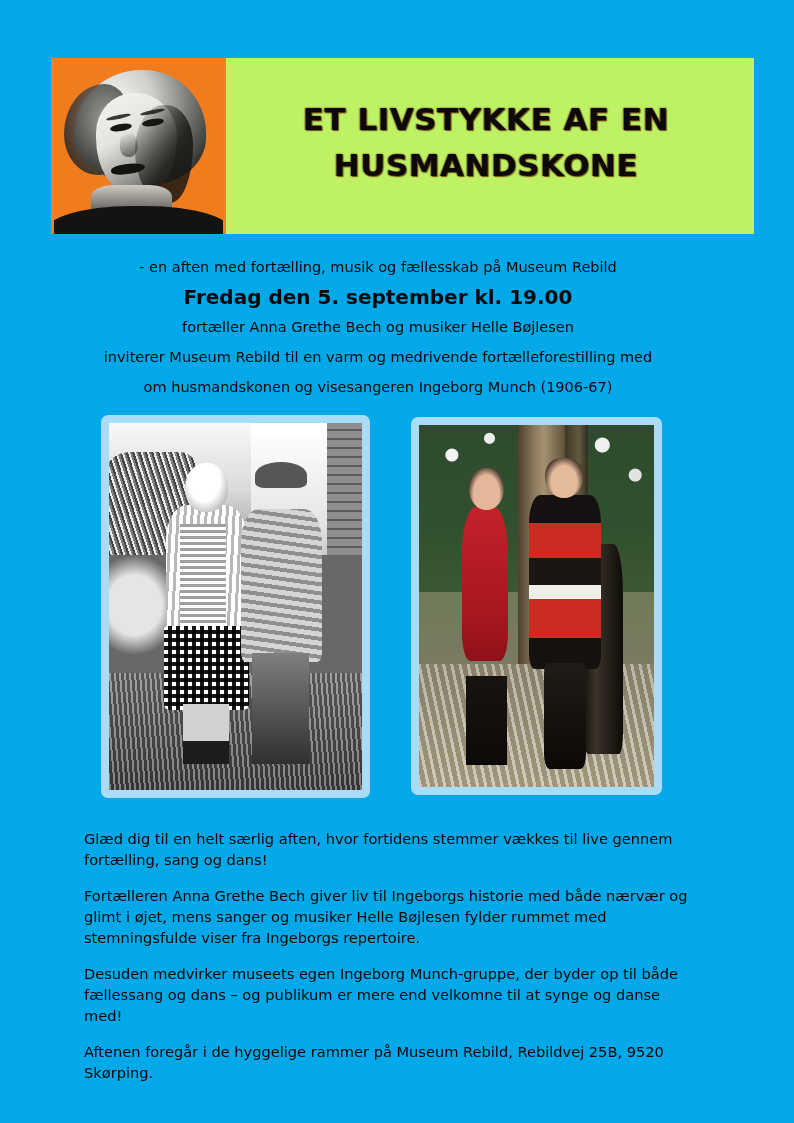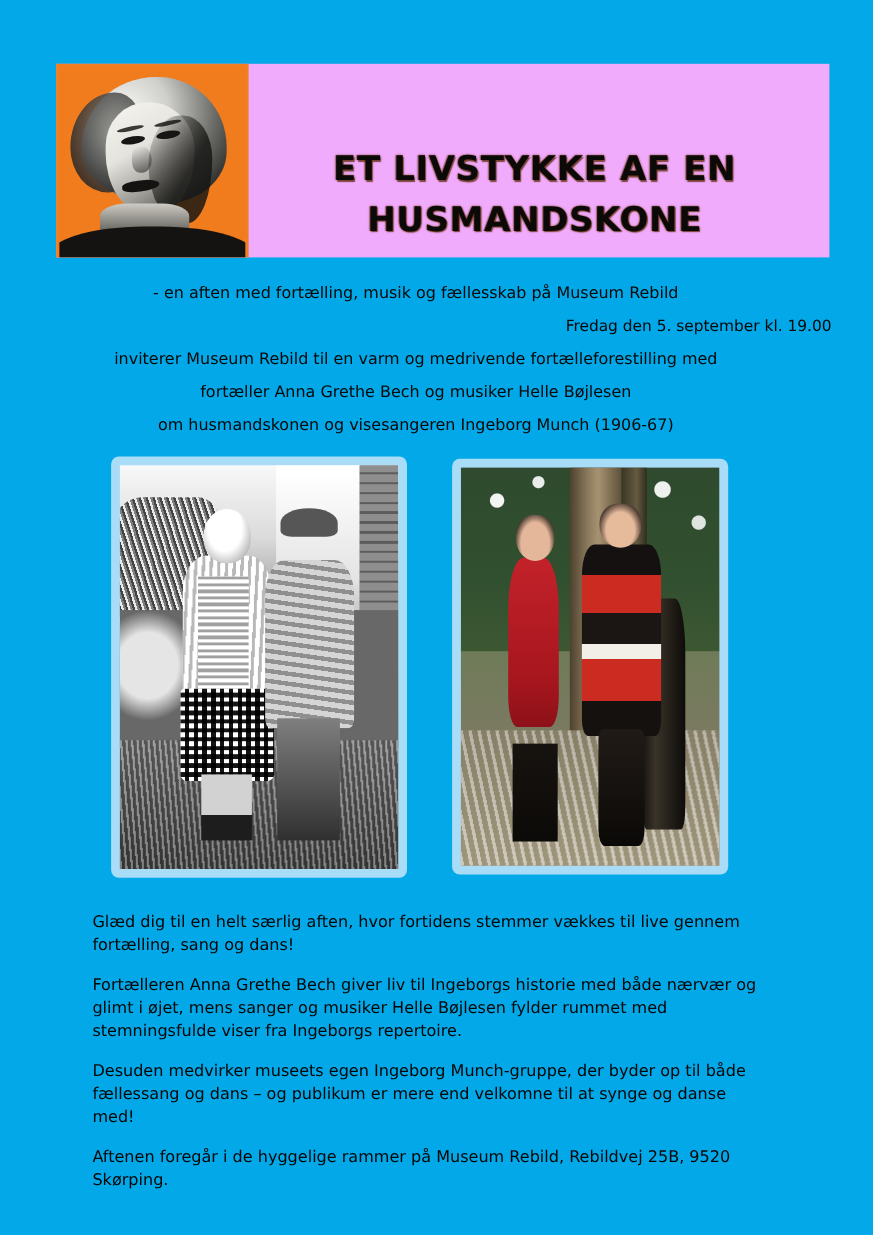--- a/index.html
+++ b/index.html
@@ -15,23 +15,23 @@
     position: relative;
   }
 
   
   .banner {
     position: absolute;
     left: 51px;
     top: 58px;
     width: 703px;
     height: 176px;
-    background: #f0abfc;
+    background: #bef264;
     display: flex;
-    align-items: flex-end;
+    align-items: center;
   }
   .portrait-wrap {
     width: 175px;
     height: 100%;
     flex: 0 0 175px;
     position: relative;
     overflow: hidden;
     background: #ef7f22;
   }
   
@@ -174,23 +174,22 @@
     text-align: center;
   }
   .intro p {
     margin: 0;
     color: #080808;
     font-size: 14.5px;
     line-height: 30px;
     font-family: "DejaVu Sans", sans-serif;
   }
   .intro p.bold {
-    font-weight: normal;
-    font-size: 14px;
-    text-align: right;
+    font-weight: bold;
+    font-size: 20px;
   }
 
   
   .photos {
     position: absolute;
     left: 0;
     top: 415px;
     width: 794px;
     height: 390px;
   }
@@ -441,22 +440,22 @@
   <div class="banner-titles">
     <div class="line">ET LIVSTYKKE AF EN</div>
     <div class="line">HUSMANDSKONE</div>
   </div>
 
 </div>
 
 <div class="intro">
   <p>- en aften med fortælling, musik og fællesskab på Museum Rebild</p>
   <p class="bold">Fredag den 5. september kl. 19.00</p>
+  <p>fortæller Anna Grethe Bech og musiker Helle Bøjlesen</p>
   <p>inviterer Museum Rebild til en varm og medrivende fortælleforestilling med</p>
-  <p>fortæller Anna Grethe Bech og musiker Helle Bøjlesen</p>
   <p>om husmandskonen og visesangeren Ingeborg Munch (1906-67)</p>
 </div>
 
 <div class="photos">
 
   <div class="photo-frame" id="photo-left">
     <div class="inner bw">
       <div class="wall"></div>
       <div class="brick"></div>
       <div class="bush"></div>

